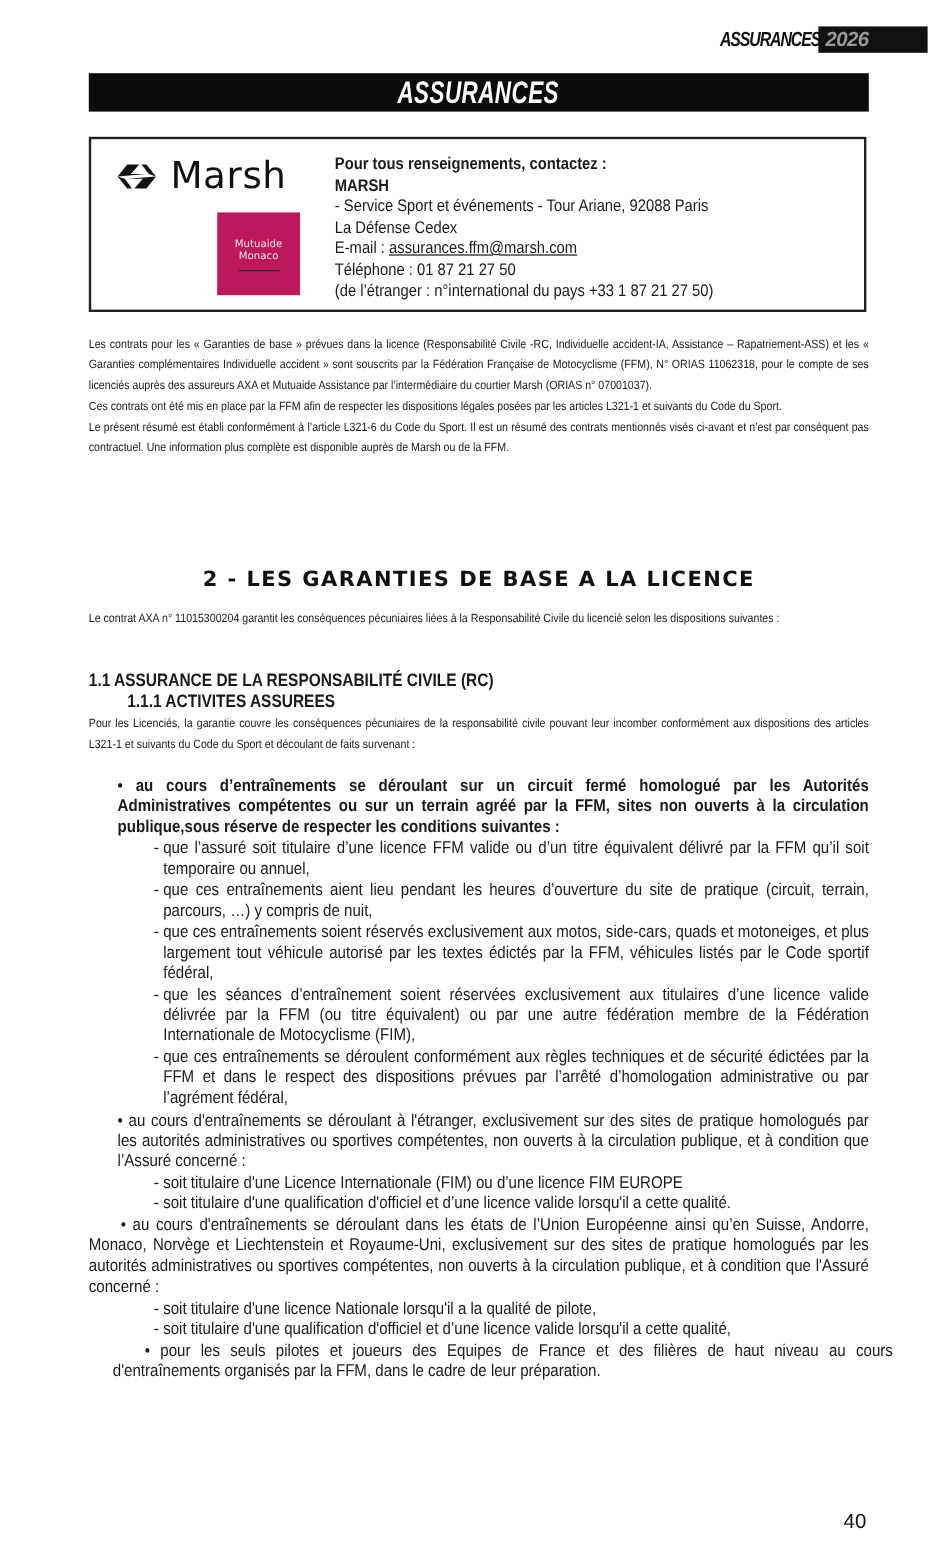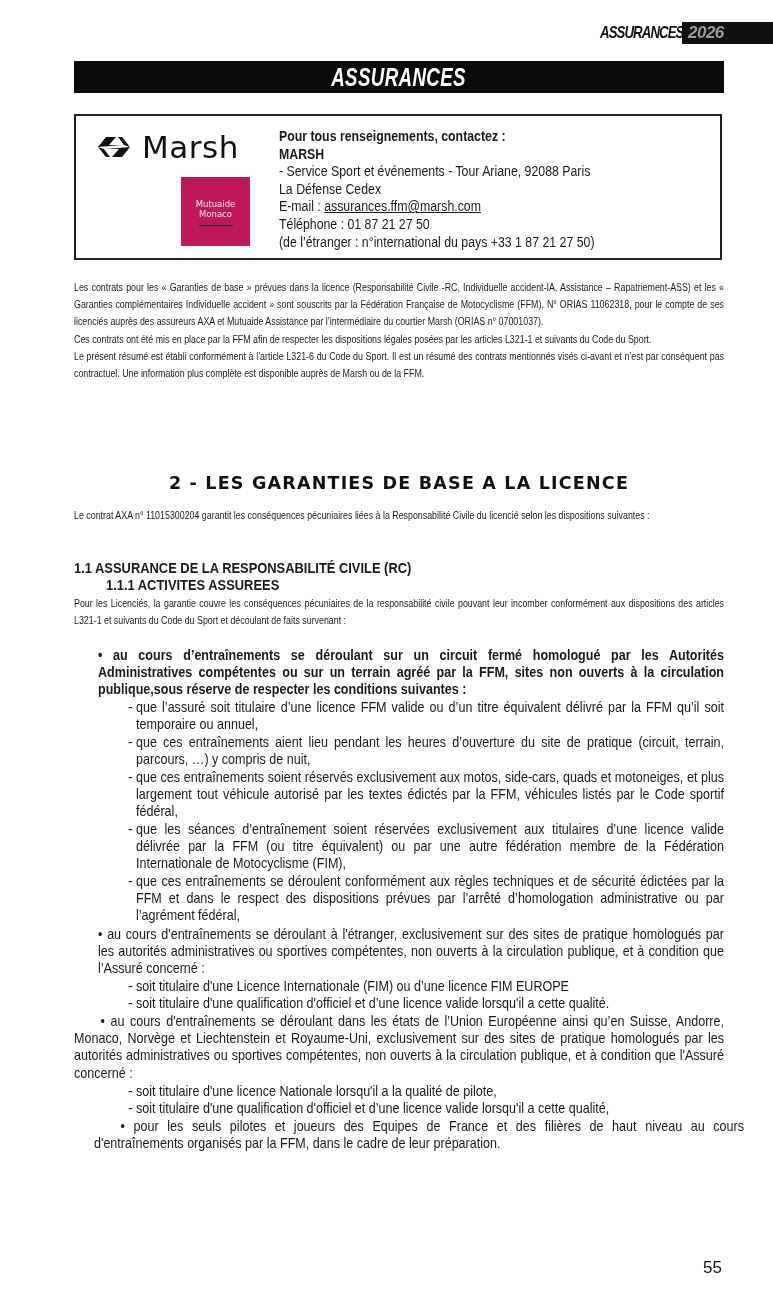--- a/index.html
+++ b/index.html
@@ -165,13 +165,13 @@
 </div>
 <div class="dash-item" style="left:136px; top:1100px; width:588px;">
   <span class="dash">-</span>
     <span class="sq">soit titulaire d'une qualification d'officiel et d’une licence valide lorsqu'il a cette qualité,</span>
 </div>
 
 <div class="bullet-block" style="left:74px; top:1118px; width:650px; text-indent:30px;margin-left:20px;">
   <span class="sq">• pour les seuls pilotes et joueurs des Equipes de France et des filières de haut niveau au cours d'entraînements organisés par la FFM, dans le cadre de leur préparation.</span>
 </div>
 
-<div id="page-number">55</div>
+<div id="page-number">40</div>
 
 </body></html>

